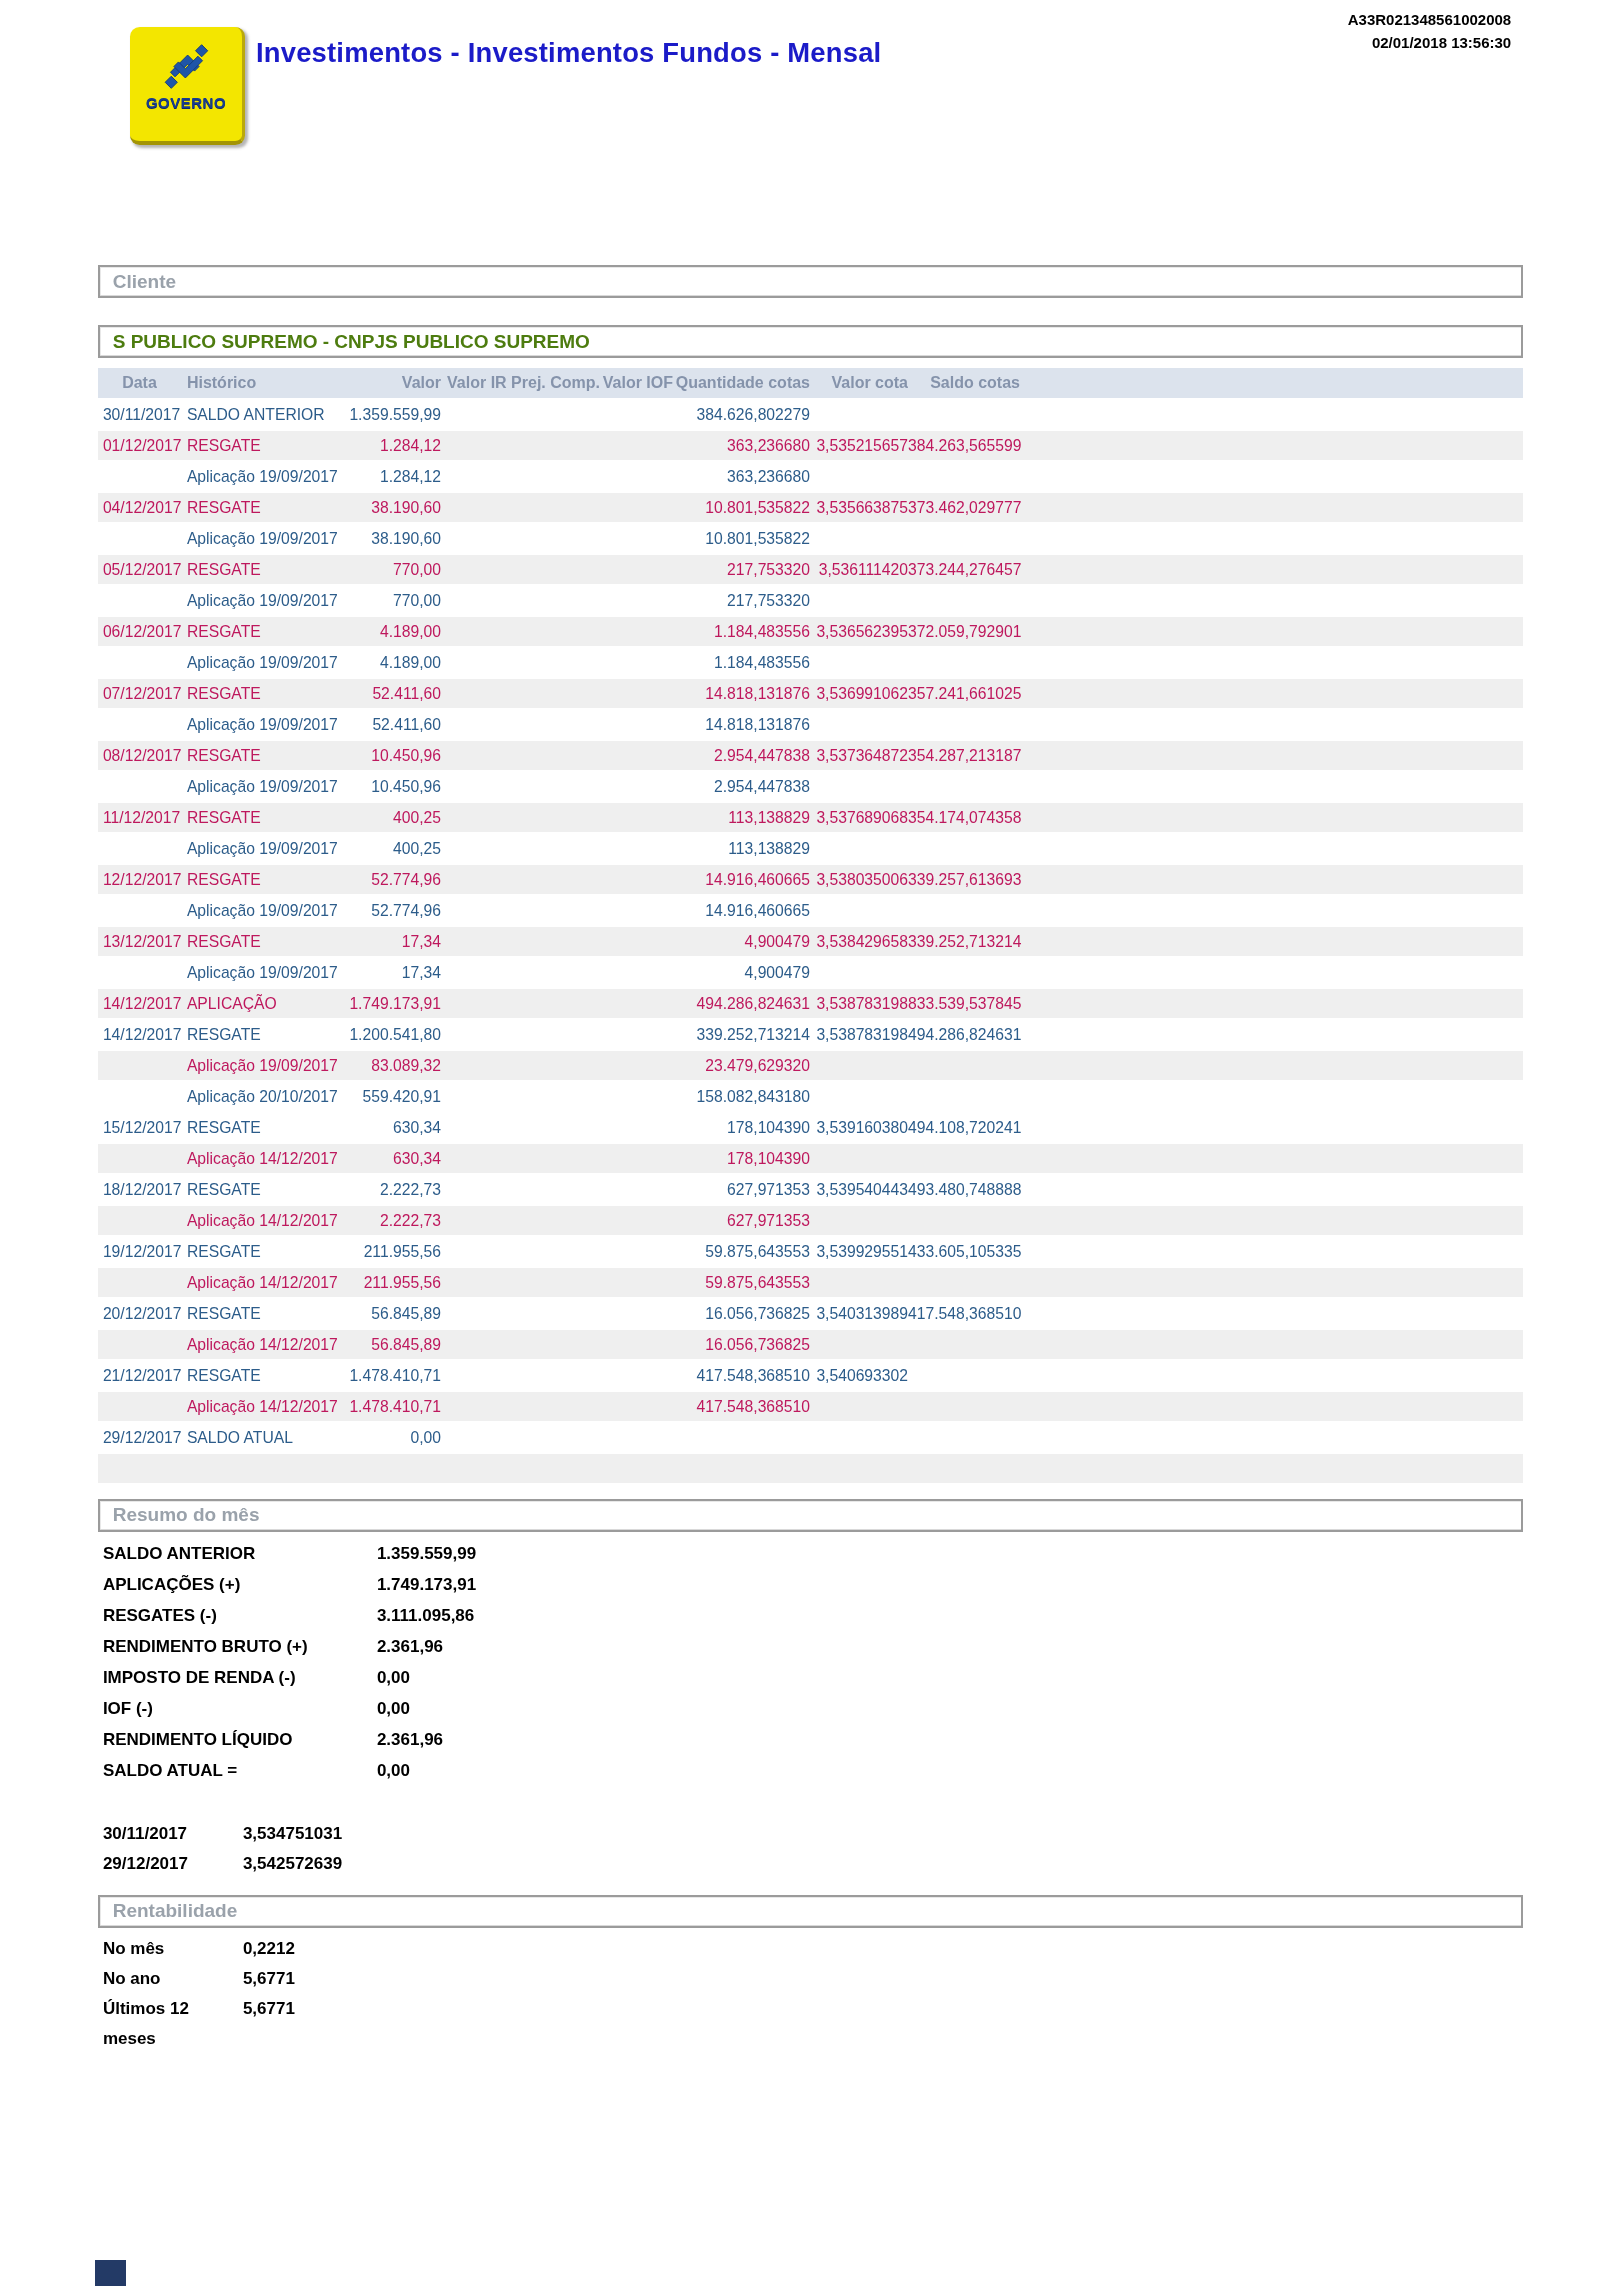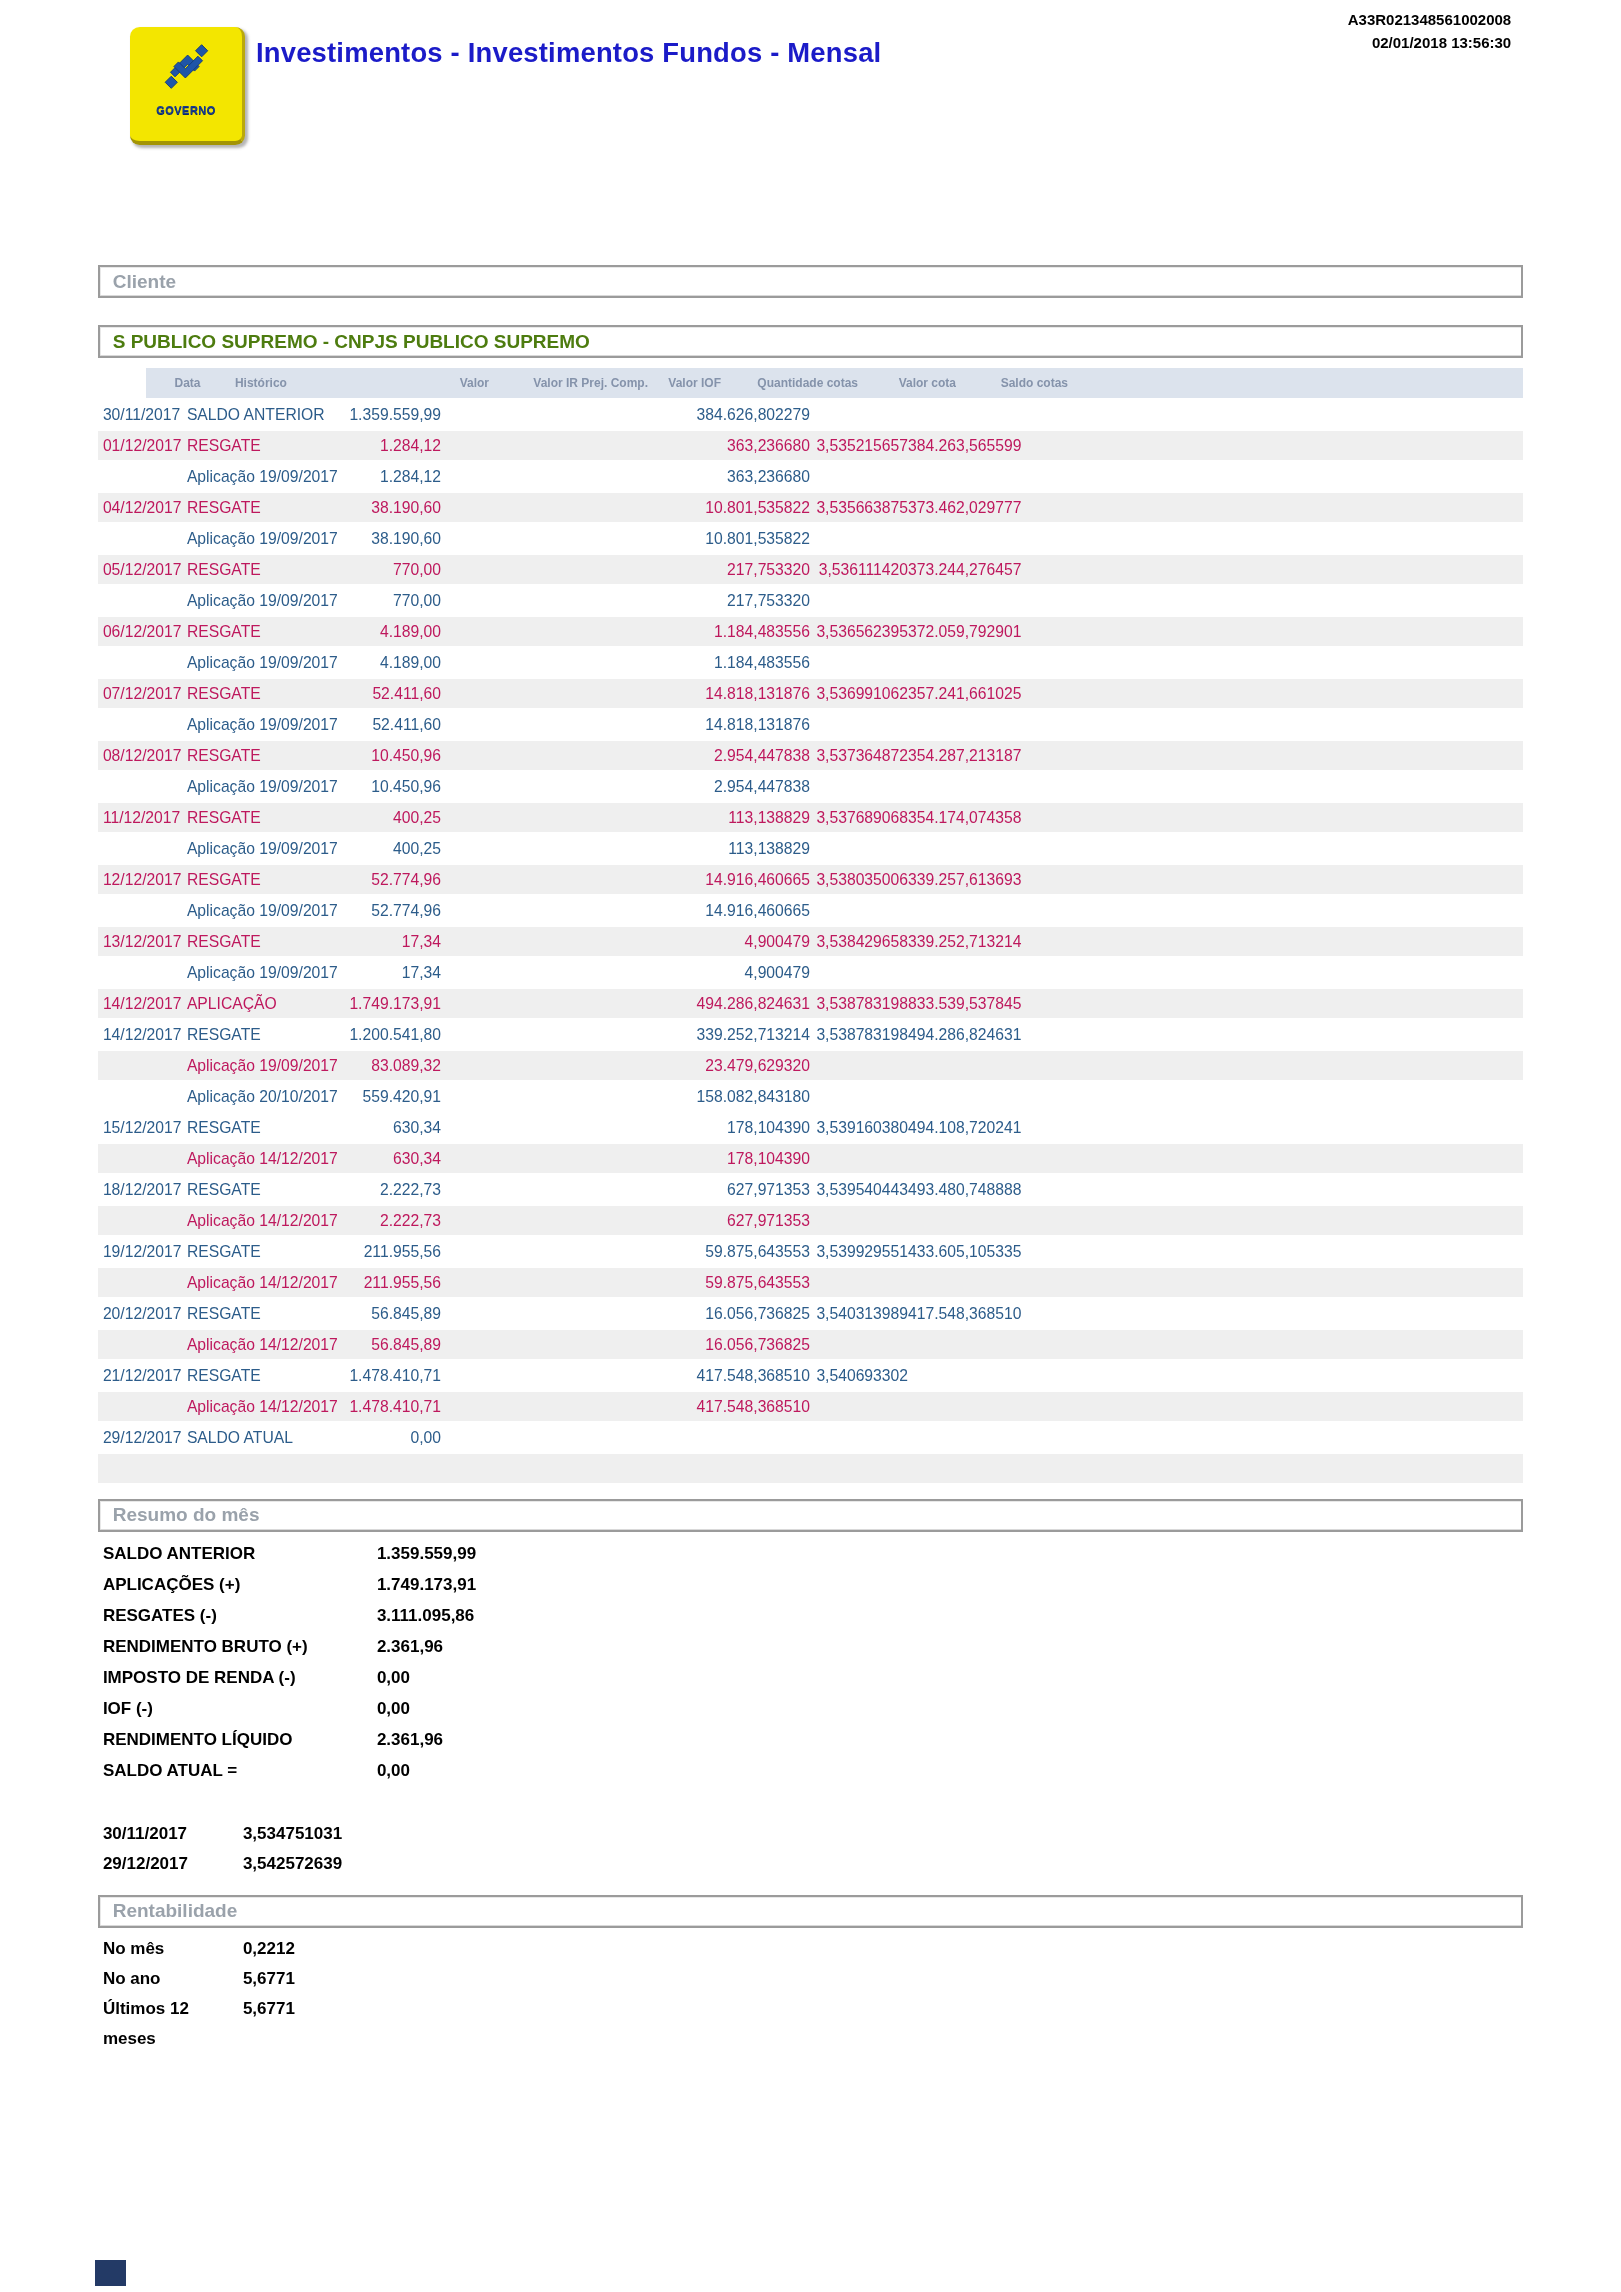--- a/index.html
+++ b/index.html
@@ -20,22 +20,22 @@
     background: #f3e600;
     border-radius: 9.8px;
     border-right: 3.9px solid #baa90a;
     border-bottom: 4.9px solid #a39404;
     box-shadow: 2.9px 2.9px 2.9px rgba(90,90,90,.45);
     display: flex; flex-direction: column; align-items: center; justify-content: flex-start;
     padding-top: 12.7px;
   }
   .logo-glyph { width: 55px; height: 55px; }
   .logo-text {
-    margin-top: 10px;
-    font-weight: bold; font-size: 11px; letter-spacing: 0.5px;
+    margin-top: 0;
+    font-weight: bold; font-size: 15px; letter-spacing: 0.5px;
     color: #173c8f;
     text-shadow: 0 1px 0 #0d2a66;
   }
   .page-title {
     position: absolute; left: 158px; top: 37px;
     font-size: 27.4px; font-weight: bold; color: #1b1bc8;
     letter-spacing: 0.2px;
   }
   .doc-meta {
     position: absolute; right: 11.8px; top: 7.8px;
@@ -69,22 +69,22 @@
   
   .trow {
     display: grid;
     grid-template-columns: 83px 162px 98px 159px 73px 137px 98px 112px 1fr;
     height: 31px; align-items: center;
     font-size: 15.7px;
     border-top: 2px solid #ffffff;
     white-space: nowrap;
   }
   .thead {
-    background: #dce3ed; color: #8593ab; font-weight: bold; font-size: 12px;
-    height: 30px; border-top: none; margin-left: 48px;
+    background: #dce3ed; color: #8593ab; font-weight: bold; font-size: 16px;
+    height: 30px; border-top: none;
   }
   .cell { overflow: visible; }
   .c-data { padding-left: 4.9px; }
   .thead .c-data { text-align: center; padding-left: 0; }
   .c-hist { padding-left: 5.9px; }
   .num { text-align: right; }
   .row-a { background: #ffffff; color: #2c5c8a; }
   .row-b { background: #efefef; color: #be185d; }
 
   .footer-mark { position: absolute; left: 95px; top: 2260px; width: 31px; height: 25.5px; background: #233a66; }

